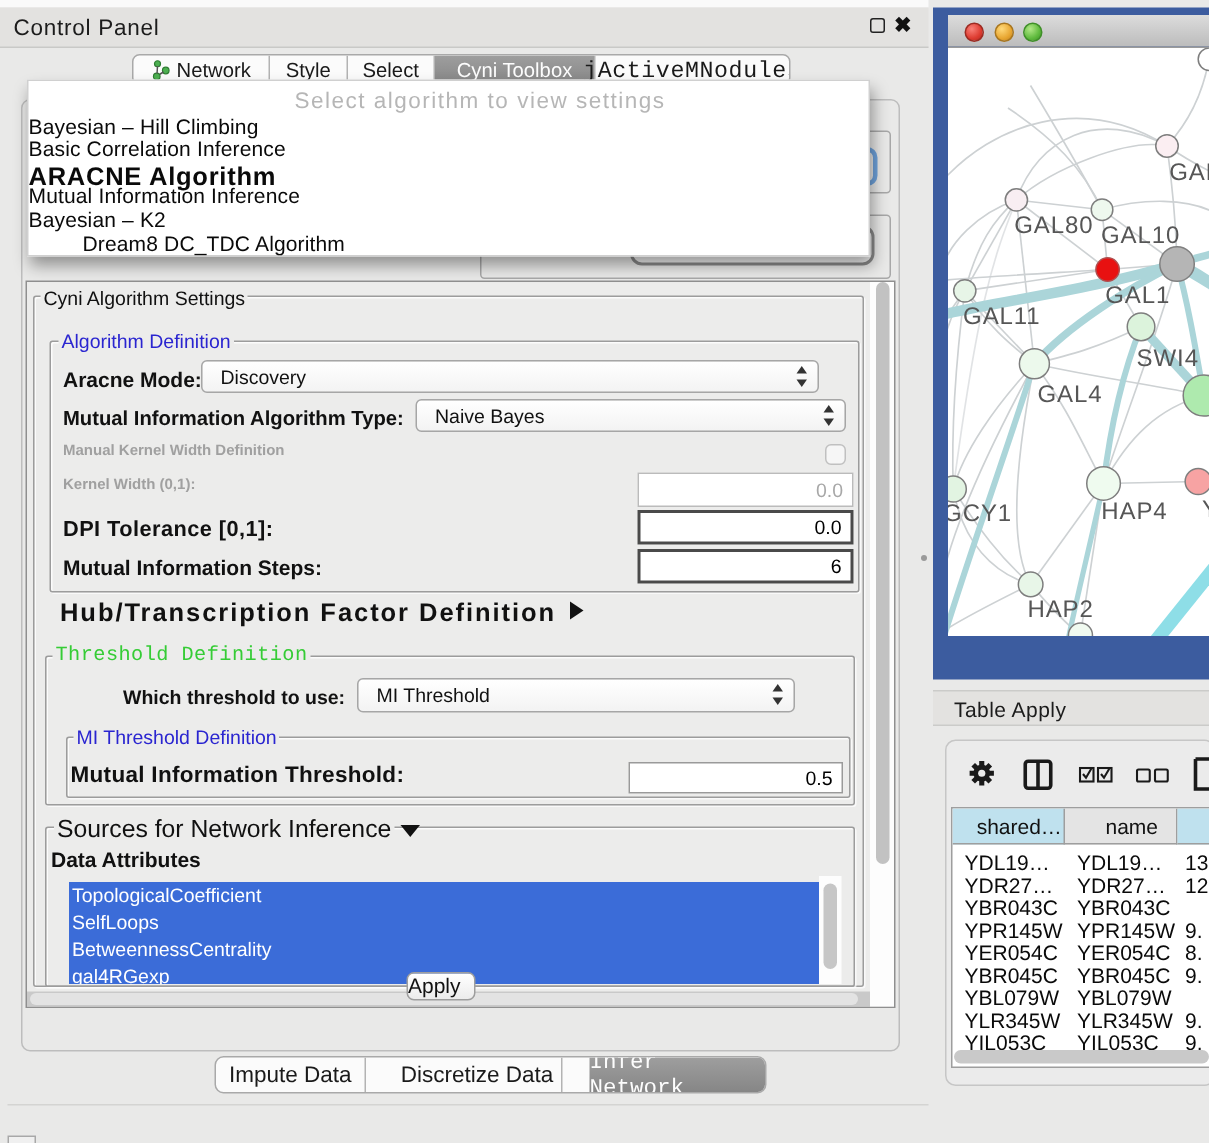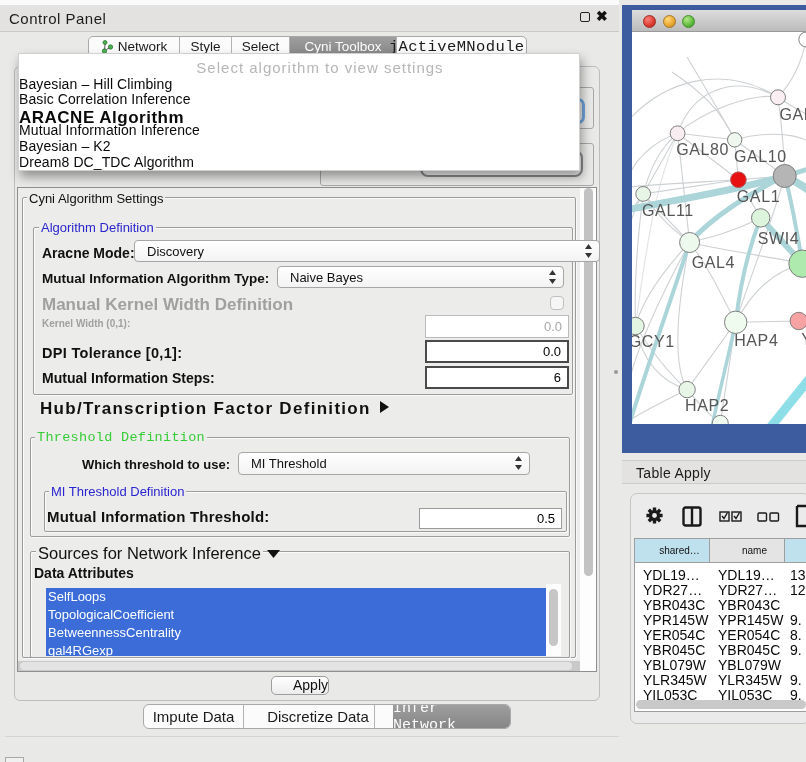--- a/index.html
+++ b/index.html
@@ -48,42 +48,42 @@
 .combo .tx { position:absolute; left:12px; top:3px; }
 .combo .ar { position:absolute; right:6px; top:2px; width:9px; height:16px; }
 .fld { position:absolute; background:#fff; font-size:13px; text-align:right; padding-right:6px; }
 
 
 #attrlist { left:46px; top:588px; width:500px; height:68px; background:#3b6cd8; color:#fff; font-size:13px; overflow:hidden; }
 #attrlist div { height:18px; padding-left:2px; line-height:18px; }
 #listtrack { left:546px; top:584px; width:15px; height:72px; background:#fdfdfd; }
 #listthumb { left:549px; top:589px; width:9px; height:57px; background:#c6c6c6; border-radius:5px; }
 
-#applybtn { left:271px; top:676px; width:58px; height:19px; background:linear-gradient(#ffffff,#ececec); border:1px solid #9e9e9e; border-radius:5px; font-size:14px; color:#111; text-align:right; line-height:17px; }
+#applybtn { left:271px; top:648px; width:46px; height:19px; background:linear-gradient(#ffffff,#ececec); border:1px solid #9e9e9e; border-radius:5px; font-size:14px; color:#111; text-align:left; line-height:17px; }
 
 #bottomline { left:5px; top:736px; width:614px; height:1px; background:#d4d4d2; }
 #cornerbox { left:5px; top:757px; width:19px; height:19px; border:1px solid #a8a8a8; background:#f0f0f0; }
 
 
 #popup { left:18px; top:53px; width:562px; height:118px; background:#ffffff; border:1px solid #d0d0d0; box-shadow:2px 6px 10px rgba(0,0,0,0.38); }
 #popup .ph { position:absolute; left:0; top:5px; width:100%; text-align:center; text-indent:42px; font-size:15px; letter-spacing:1.0px; color:#b6b6b6; }
 #popup .li { position:absolute; left:0px; font-size:14px; letter-spacing:0.1px; color:#0a0a0a; white-space:nowrap; }
 
 
 #netwin { left:622px; top:5px; width:184px; height:448px; background:#3c5c9f; }
 #nettitle { left:632px; top:10px; width:174px; height:22px; background:linear-gradient(#dcdcdc,#bcbcbc); border-bottom:1px solid #9a9a9a; }
 .light { position:absolute; top:5px; width:13px; height:13px; border-radius:50%; }
 #netcontent { left:632px; top:32px; width:174px; height:392px; background:#fff; overflow:hidden; }
 
 #tpbar { left:622px; top:460px; width:184px; height:24px; background:#e3e2e0; border-top:1px solid #cbcbc9; border-bottom:1px solid #cbcbc9; }
 #tpbar .t { position:absolute; left:14px; top:4px; font-size:14px; letter-spacing:0.3px; color:#1c1c1c; }
 
 #tablewin { left:630px; top:493px; width:180px; height:231px; background:#ebebeb; border:1px solid #c6c6c6; border-radius:7px; }
 #tbl { left:634px; top:538px; width:172px; height:174px; background:#fff; border:1px solid #9e9e9e; border-right:none; overflow:hidden; }
-.hcell { position:absolute; top:0; height:24px; border-right:1px solid #9e9e9e; border-bottom:1px solid #9e9e9e; font-size:10px; color:#111; text-align:center; text-indent:15px; line-height:24px; }
+.hcell { position:absolute; top:0; height:24px; border-right:1px solid #9e9e9e; border-bottom:1px solid #9e9e9e; font-size:14px; color:#111; text-align:center; text-indent:15px; line-height:24px; }
 .trow { position:absolute; font-size:14px; color:#0a0a0a; white-space:nowrap; }
 #tblhthumb { left:636px; top:700px; width:170px; height:9px; background:#c9c9c9; border-radius:4.5px; }
 </style>
 </head>
 <body>
 <div class="abs" id="topstrip"></div>
 <div class="abs" id="titlebar">
     <div class="t">Control Panel</div>
   </div>
 <div class="abs" id="floatico"></div>
@@ -112,38 +112,38 @@
 <div class="abs" id="vtrack"></div>
 <div class="abs" id="vthumb"></div>
 
 <div class="grp" style="left:22px; top:197px; width:554px; height:461px;"></div>
 <div class="leg" style="left:27px; top:191px; color:#111;">Cyni Algorithm Settings</div>
 
 <div class="grp" style="left:33px; top:227px; width:540px; height:168px;"></div>
 <div class="leg" style="left:39px; top:220px; color:#2a25d0;">Algorithm Definition</div>
 
 <div class="lbl" style="left:42px; top:245px; font-size:14px;">Aracne Mode:</div>
-<div class="combo" style="left:134px; top:240px; width:466px; height:22px;">
+<div class="combo" style="left:134px; top:240px; width:412px; height:22px;">
     <span class="tx">Discovery</span>
     <svg class="ar" viewBox="0 0 9 16">
       <path d="M4.5 1 L8 6 L1 6 Z" fill="#333"></path>
       <path d="M4.5 15 L8 10 L1 10 Z" fill="#333"></path>
     </svg>
   </div>
 
 <div class="lbl" style="left:42px; top:271px; font-size:13.5px;">Mutual Information Algorithm Type:</div>
 <div class="combo" style="left:277px; top:266px; width:287px; height:22px;">
     <span class="tx">Naive Bayes</span>
     <svg class="ar" viewBox="0 0 9 16">
       <path d="M4.5 1 L8 6 L1 6 Z" fill="#333"></path>
       <path d="M4.5 15 L8 10 L1 10 Z" fill="#333"></path>
     </svg>
   </div>
 
-<div class="lbl dis" style="left:42px; top:295px; font-size:17px;">Manual Kernel Width Definition</div>
+<div class="lbl dis" style="left:42px; top:295px; font-size:10px;">Manual Kernel Width Definition</div>
 <div class="abs" style="left:550px; top:296px; width:14px; height:14px; border:1px solid #c0c0c0; border-radius:4px; background:#f6f6f6;"></div>
 
 <div class="lbl dis" style="left:42px; top:318px; font-size:10px;">Kernel Width (0,1):</div>
 <div class="fld" style="left:425px; top:315px; width:144px; height:23px; border:1px solid #bbb; color:#a8a8a8; line-height:21px;">0.0</div>
 
 <div class="lbl" style="left:42px; top:345px; font-size:14.5px; letter-spacing:0.3px;">DPI Tolerance [0,1]:</div>
 <div class="fld" style="left:425px; top:340px; width:144px; height:23px; border:2px solid #4a4a4a; color:#000; line-height:19px;">0.0</div>
 
 <div class="lbl" style="left:42px; top:370px; font-size:14px;">Mutual Information Steps:</div>
 <div class="fld" style="left:425px; top:366px; width:144px; height:23px; border:2px solid #4a4a4a; color:#000; line-height:19px;">6</div>
@@ -172,22 +172,22 @@
 <div class="fld" style="left:419px; top:508px; width:143px; height:21px; border:1px solid #9a9a9a; color:#000; line-height:19px;">0.5</div>
 
 <div class="grp" style="left:30px; top:551px; width:540px; height:107px;"></div>
 <div class="leg" style="left:36px; top:544px; color:#111; font-size:16.5px;">Sources for Network Inference</div>
 <svg class="abs" style="left:266px; top:549px;" width="15" height="10" viewBox="0 0 15 10">
     <path d="M1 1 L14 1 L7.5 9 Z" fill="#111"></path>
   </svg>
 <div class="lbl" style="left:34px; top:565px; font-size:14px;">Data Attributes</div>
 
 <div class="abs" id="attrlist">
+  <div>TopologicalCoefficient</div>
   <div>SelfLoops</div>
-  <div>TopologicalCoefficient</div>
   <div>BetweennessCentrality</div>
   <div>gal4RGexp</div>
 </div>
 <div class="abs" id="listtrack"></div>
 <div class="abs" id="listthumb"></div>
 
 <div class="abs" id="htrack"></div>
 <div class="abs" id="hthumb"></div>
 
 <div class="abs" id="applybtn">Apply</div>
@@ -202,21 +202,21 @@
 <div class="abs" id="cornerbox"></div>
 <div class="abs" style="left:614px; top:370px; width:4px; height:4px; border-radius:50%; background:#9a9a9a;"></div>
 
 <div class="abs" id="popup">
   <div class="ph">Select algorithm to view settings</div>
   <div class="li" style="top:21.5px;">Bayesian – Hill Climbing</div>
   <div class="li" style="top:37.1px;">Basic Correlation Inference</div>
   <div class="li bold" style="top:53.5px; font-size:17px; letter-spacing:0.5px;">ARACNE Algorithm</div>
   <div class="li" style="top:68.3px;">Mutual Information Inference</div>
   <div class="li" style="top:83.9px;">Bayesian – K2</div>
-  <div class="li" style="top:99.5px;">Dream8 DC_TDC Algorithm</div>
+  <div class="li" style="top:99.5px;padding-left:36px;">Dream8 DC_TDC Algorithm</div>
 </div>
 
 <div class="abs" id="netwin"></div>
 <div class="abs" id="nettitle">
   <div class="light" style="left:11px; background:radial-gradient(circle at 35% 30%, #f98078, #dd3b30 60%, #a62922); border:1px solid #9c2b22;"></div>
   <div class="light" style="left:31px; background:radial-gradient(circle at 35% 30%, #ffd97a, #e8a631 60%, #bb7e1f); border:1px solid #a8761f;"></div>
   <div class="light" style="left:50px; background:radial-gradient(circle at 35% 30%, #b2e887, #5fba3d 60%, #3f8f28); border:1px solid #3f8f28;"></div>
 </div>
 <div class="abs" id="netcontent">
 <svg width="174" height="392" viewBox="0 0 174 392">

